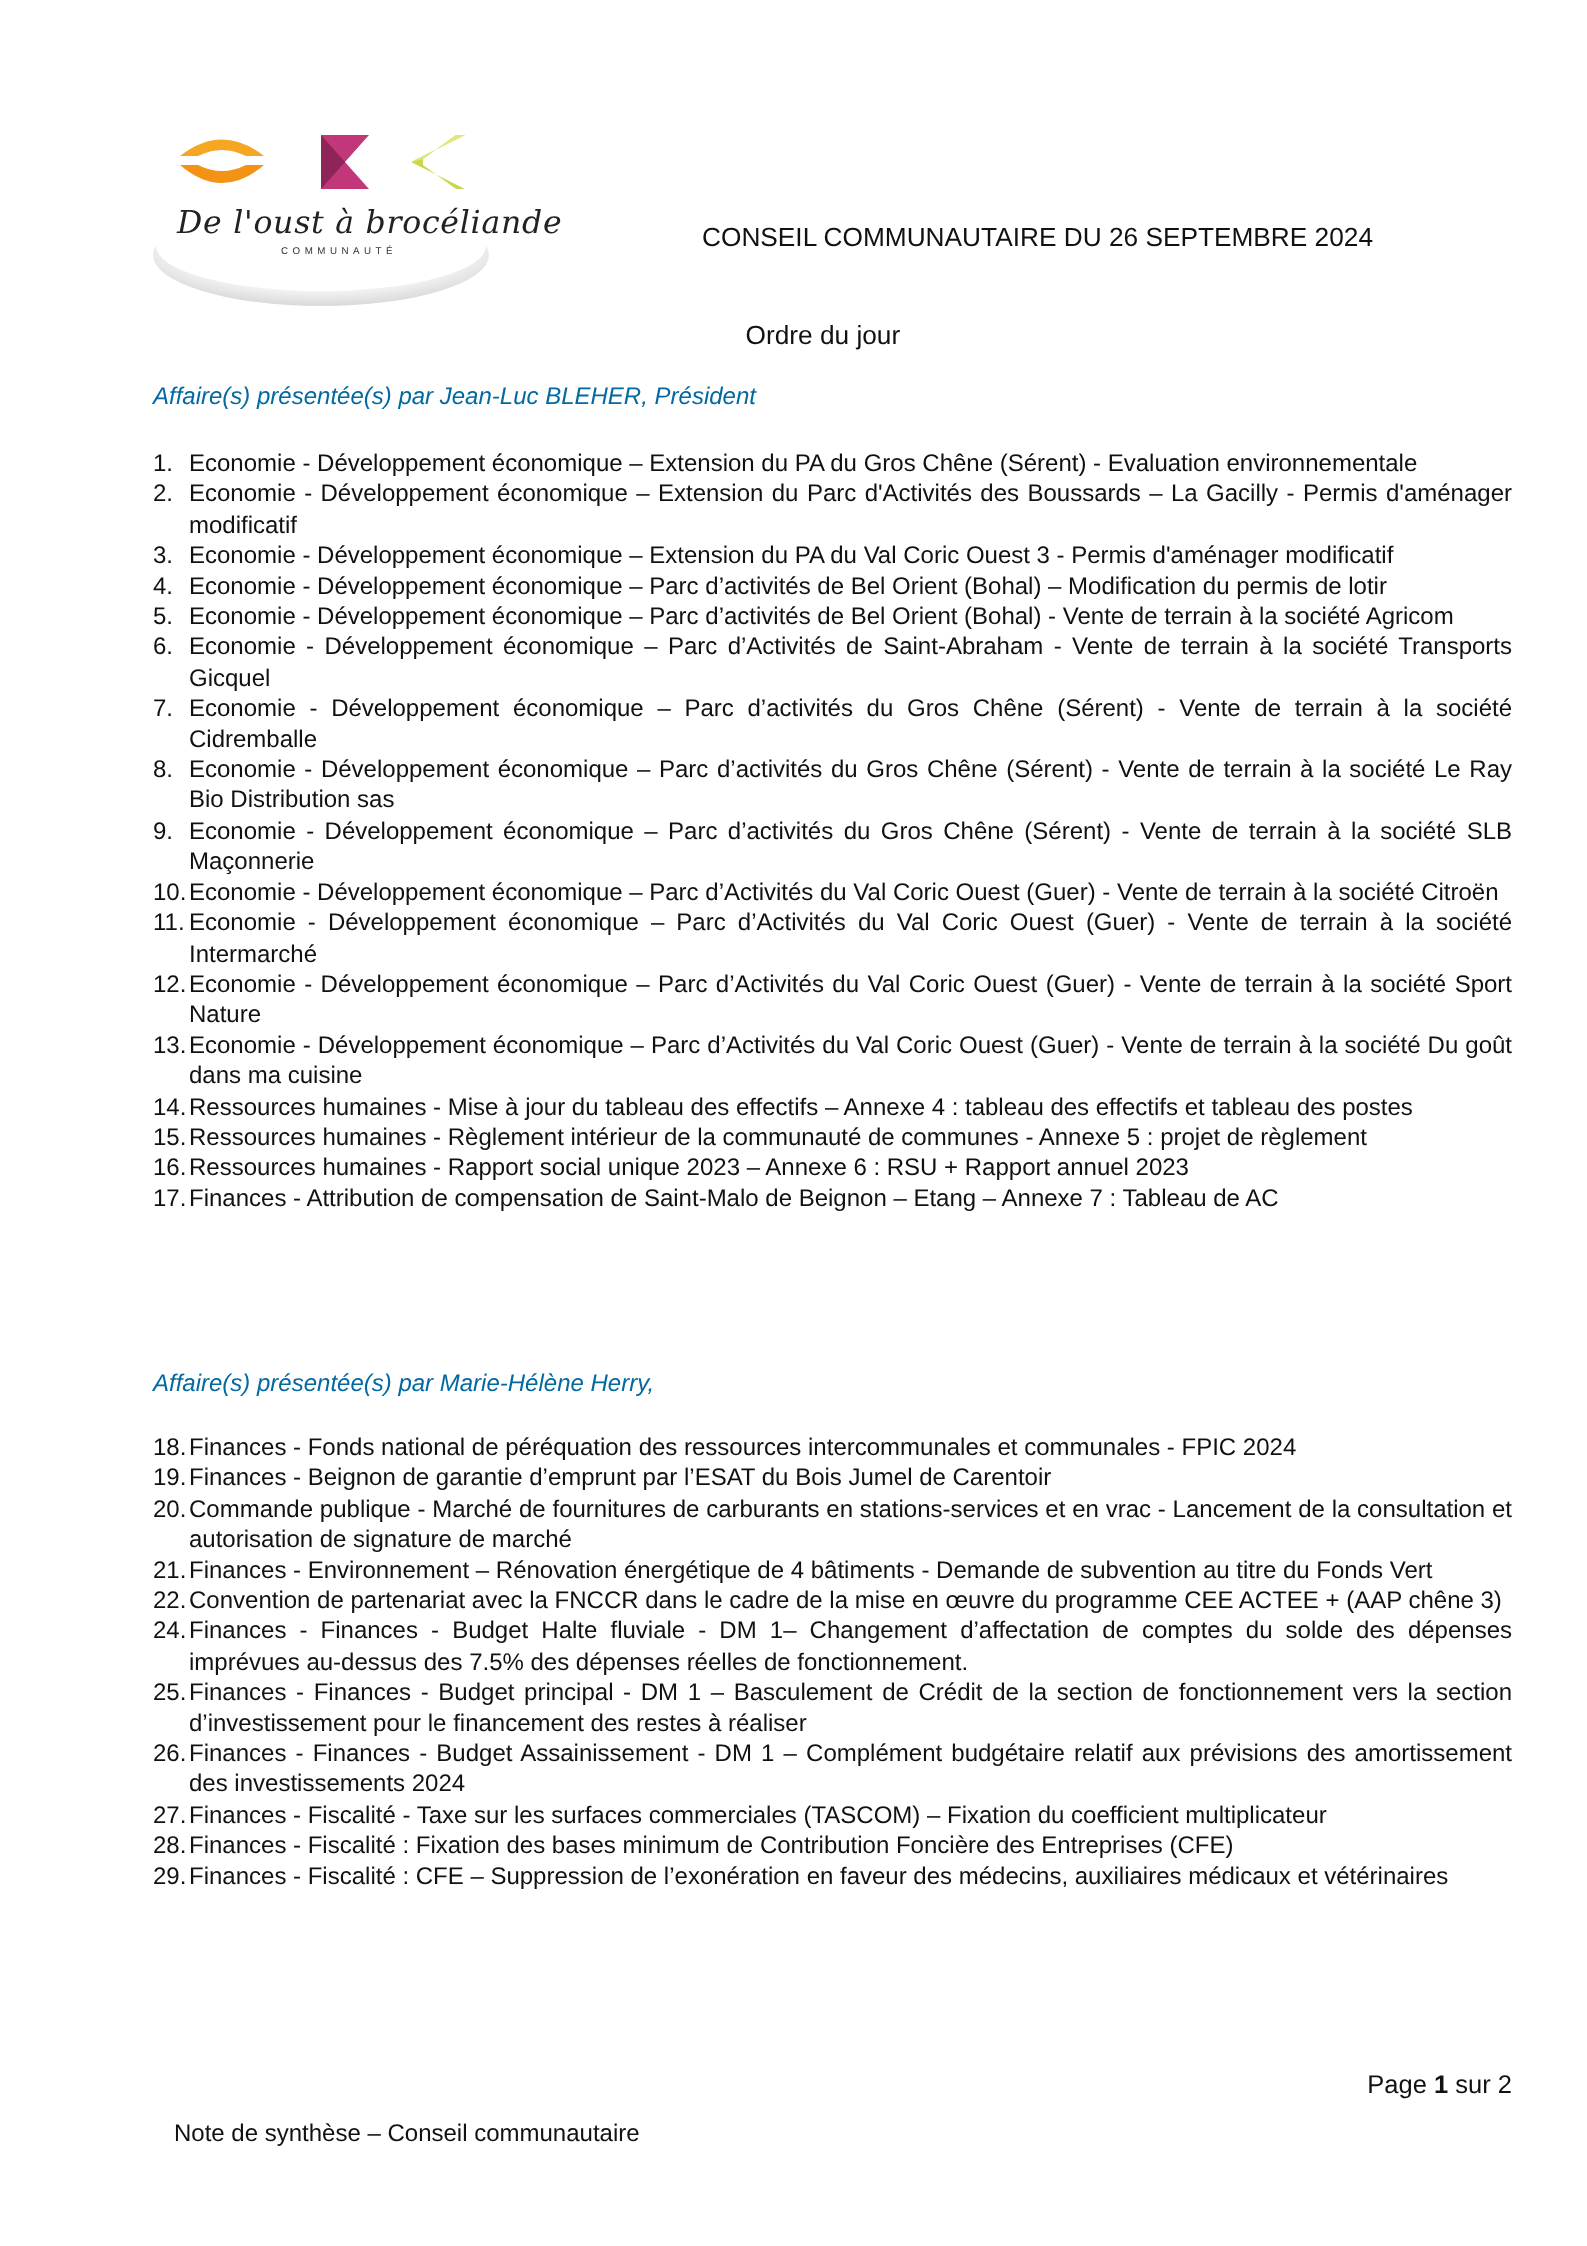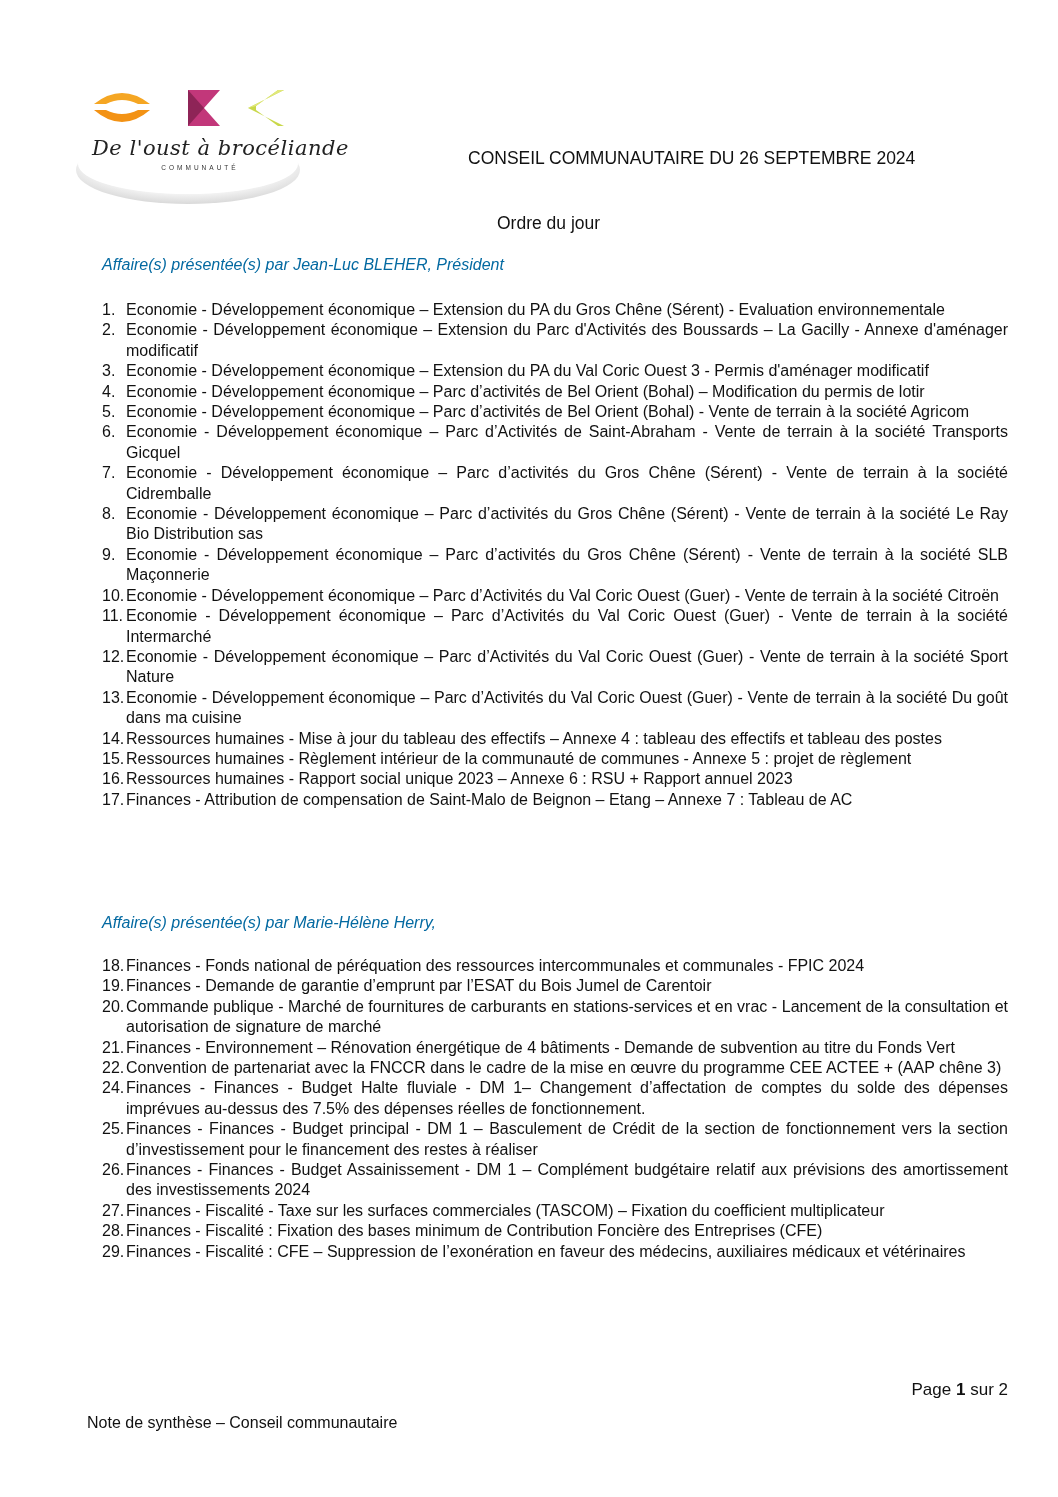--- a/index.html
+++ b/index.html
@@ -1,21 +1,21 @@
 <!DOCTYPE html>
 <html><head>
   <meta charset="utf-8">
   <style>
     html, body { margin: 0; padding: 0; background: #ffffff; }
     body {
       width: 1058px; height: 1497px; position: relative; overflow: hidden;
       font-family: "Liberation Sans", sans-serif; color: #111111;
     }
     .logo {
-      position: absolute; left: 70px; top: 78px; width: 230px; height: 132px;
+      position: absolute; left: 96px; top: 78px; width: 230px; height: 132px;
     }
     .logo svg { display: block; }
     .logo-text {
       position: absolute; left: 22px; top: 58px; width: 200px; text-align: center;
       font-family: "DejaVu Serif", serif; font-style: italic; font-size: 21px;
       color: #222; letter-spacing: 0.5px; white-space: nowrap;
     }
     .logo-sub {
       position: absolute; left: 70px; top: 86px; width: 120px; text-align: center;
       font-size: 6.5px; letter-spacing: 3px; color: #333;
@@ -36,21 +36,21 @@
     .agenda-item {
       display: flex; font-size: 16px; line-height: 20.4px;
     }
     .agenda-num { width: 24px; flex: 0 0 24px; white-space: nowrap; }
     .agenda-text { flex: 1; text-align: justify; }
     .footer-page {
       position: absolute; right: 50px; top: 1380px; font-size: 17px; white-space: nowrap; margin-left: 36px;
     }
     .footer-page b { font-weight: bold; }
     .footer-note {
-      position: absolute; left: 87px; top: 1414px; font-size: 16px; white-space: nowrap;
+      position: absolute; left: 116px; top: 1414px; font-size: 16px; white-space: nowrap;
     }
   </style>
 </head>
 <body>
 
 <div class="logo">
   <svg width="230" height="132" viewBox="0 0 230 132">
     <defs>
       <radialGradient id="shadowGrad" cx="50%" cy="40%" r="60%">
         <stop offset="0%" stop-color="#ffffff"></stop>
@@ -79,21 +79,21 @@
 
 <div class="section-header" style="top:256px;">Affaire(s) présentée(s) par Jean-Luc BLEHER, Président</div>
 
 <ul class="agenda-list" style="top:300px;">
   <li class="agenda-item">
       <span class="agenda-num">1.</span>
       <span class="agenda-text">Economie - Développement économique – Extension du PA du Gros Chêne (Sérent) - Evaluation environnementale</span>
     </li>
   <li class="agenda-item">
       <span class="agenda-num">2.</span>
-      <span class="agenda-text">Economie - Développement économique – Extension du Parc d'Activités des Boussards – La Gacilly - Annexe d'aménager modificatif</span>
+      <span class="agenda-text">Economie - Développement économique – Extension du Parc d'Activités des Boussards – La Gacilly - Permis d'aménager modificatif</span>
     </li>
   <li class="agenda-item">
       <span class="agenda-num">3.</span>
       <span class="agenda-text">Economie - Développement économique – Extension du PA du Val Coric Ouest 3 - Permis d'aménager modificatif</span>
     </li>
   <li class="agenda-item">
       <span class="agenda-num">4.</span>
       <span class="agenda-text">Economie - Développement économique – Parc d’activités de Bel Orient (Bohal) – Modification du permis de lotir</span>
     </li>
   <li class="agenda-item">
@@ -152,21 +152,21 @@
 
 <div class="section-header" style="top:914px;">Affaire(s) présentée(s) par Marie-Hélène Herry,</div>
 
 <ul class="agenda-list" style="top:956px;">
   <li class="agenda-item">
       <span class="agenda-num">18.</span>
       <span class="agenda-text">Finances - Fonds national de péréquation des ressources intercommunales et communales - FPIC 2024</span>
     </li>
   <li class="agenda-item">
       <span class="agenda-num">19.</span>
-      <span class="agenda-text">Finances - Demande de garantie d’emprunt par l’ESAT du Bois Jumel de Carentoir</span>
+      <span class="agenda-text">Finances - Beignon de garantie d’emprunt par l’ESAT du Bois Jumel de Carentoir</span>
     </li>
   <li class="agenda-item">
       <span class="agenda-num">20.</span>
       <span class="agenda-text">Commande publique - Marché de fournitures de carburants en stations-services et en vrac - Lancement de la consultation et autorisation de signature de marché</span>
     </li>
   <li class="agenda-item">
       <span class="agenda-num">21.</span>
       <span class="agenda-text">Finances - Environnement – Rénovation énergétique de 4 bâtiments - Demande de subvention au titre du Fonds Vert</span>
     </li>
   <li class="agenda-item">

